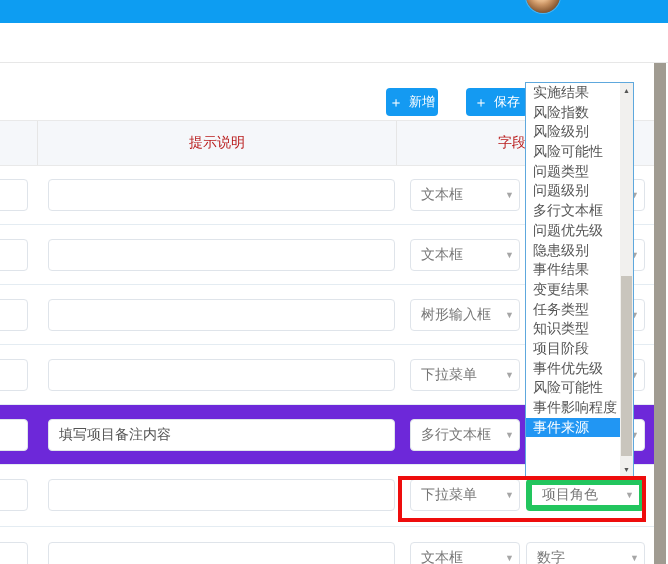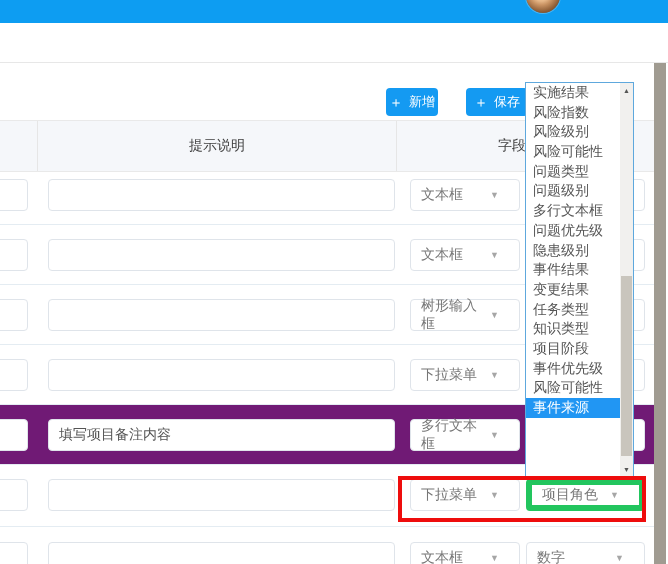--- a/index.html
+++ b/index.html
@@ -24,51 +24,51 @@
     border:none; border-radius:4px; font-size:13px; line-height:28px; text-align:center;
     display:flex; align-items:center; justify-content:center; gap:6px; z-index:6; cursor:pointer;
     font-family:"Liberation Sans","DejaVu Sans",sans-serif;
   }
   .btn .plus { font-size:14px; font-weight:400; }
   .btn-add { left:386px; width:52px; }
   .btn-save { left:466px; width:62px; }
 
   
   .thead {
-    position:absolute; left:0; top:120px; width:655px; height:52px;
+    position:absolute; left:0; top:120px; width:655px; height:46px;
     background:#f5f7fa; border-top:1px solid #e9e9e9; border-bottom:1px solid #e9e9e9;
-    color:#404040; font-size:14px; z-index:1;
+    color:#b91c1c; font-size:14px; z-index:1;
   }
   .th { position:absolute; top:0; height:100%; display:flex; align-items:center; justify-content:center; }
   .th-blank { left:0; width:38px; border-right:1px solid #e6e6e6; }
   .th-tip   { left:38px; width:359px; border-right:1px solid #e6e6e6; }
   .th-type  { left:397px; width:258px; }
 
   .row { position:absolute; left:0; width:655px; border-bottom:1px solid #e4ecf2; z-index:1; }
   .r1 { top:165px; height:60px; }
   .r2 { top:225px; height:60px; }
   .r3 { top:285px; height:60px; }
   .r4 { top:345px; height:60px; }
-  .r5 { top:405px; height:60px; background:#701a75; }
+  .r5 { top:405px; height:60px; background:#6d28d9; }
   .r6 { top:465px; height:62px; }
   .r7 { top:527px; height:37px; border-bottom:none; }
 
   .inp {
     position:absolute; height:32px; background:#fff; border:1px solid #dfe4ea; border-radius:4px;
     font-size:14px; color:#555; padding:0 10px; outline:none;
     font-family:"Liberation Sans","DejaVu Sans",sans-serif;
   }
   .inp1 { left:-8px; width:36px; top:14px; }
   .inp2 { left:48px; width:347px; top:14px; }
   .r7 .inp1, .r7 .inp2 { top:15px; }
 
   .sel {
     position:absolute; height:32px; top:14px; background:#fff; border:1px solid #dfe4ea; border-radius:4px;
     font-size:14px; color:#777; display:flex; align-items:center; justify-content:space-between;
-    padding:0 20px 0 10px; cursor:pointer;
+    padding:0 5px 0 10px; cursor:pointer;
   }
   .sel1 { left:410px; width:110px; }
   .sel2 { left:526px; width:119px; }
   .r7 .sel1, .r7 .sel2 { top:15px; }
   .sel .arr { font-size:9px; color:#a6a6a6; }
   .sel-focus { border:6px solid #22c55e; }
 
   
   .dd-panel {
     position:absolute; left:525px; top:82px; width:109px; height:396px;
@@ -223,20 +223,21 @@
       <div class="dd-item">多行文本框</div>
       <div class="dd-item">问题优先级</div>
       <div class="dd-item">隐患级别</div>
       <div class="dd-item">事件结果</div>
       <div class="dd-item">变更结果</div>
       <div class="dd-item">任务类型</div>
       <div class="dd-item">知识类型</div>
       <div class="dd-item">项目阶段</div>
       <div class="dd-item">事件优先级</div>
       <div class="dd-item">风险可能性</div>
+      <div class="dd-item">事件影响程度</div>
       <div class="dd-item selected">事件来源</div>
     </div>
     <div class="dd-scroll">
       <div class="dd-arrow up">▲</div>
       <div class="dd-thumb"></div>
       <div class="dd-arrow down">▼</div>
     </div>
   </div>
 
   <div class="red-box"></div>

